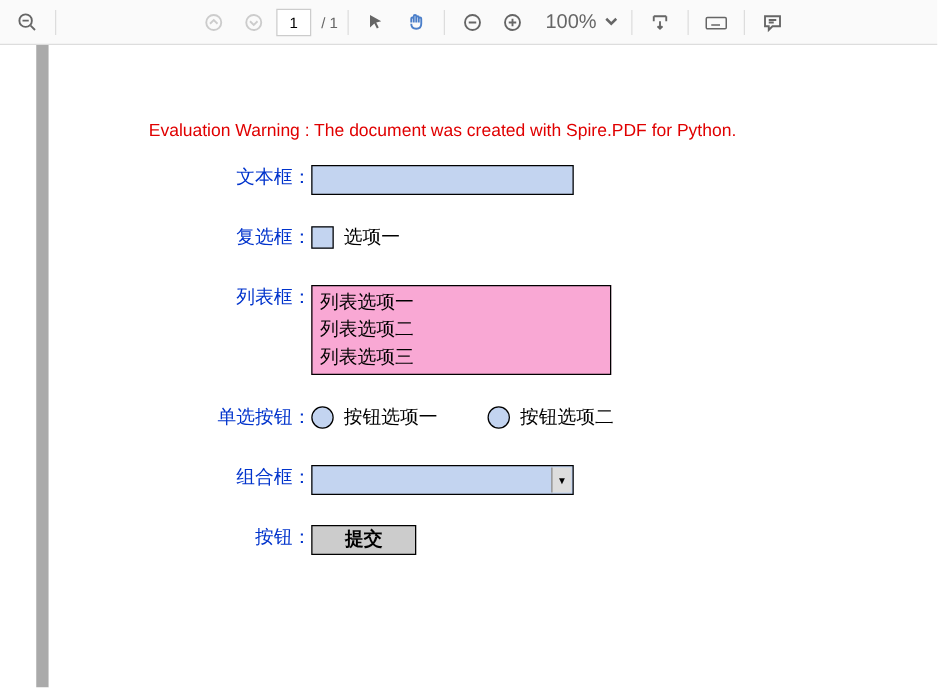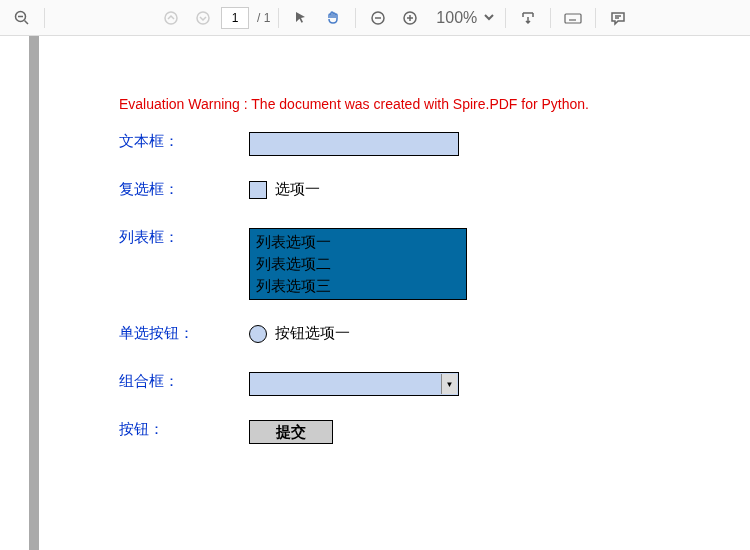--- a/index.html
+++ b/index.html
@@ -14,29 +14,29 @@
   .page-total { font-size: 12px; color: #666; margin-left: 4px; }
   .zoom-select { font-size: 16px; color: #666; border: none; background: transparent; padding: 2px 4px; }
   
   .viewer { display: flex; height: 514px; background: #fff; padding-left: 29px; }
   .page-shadow { width: 10px; background: #aaa; }
   .page { flex: 1; background: #fff; padding: 60px 80px 20px 80px; position: relative; }
   
   .warning { color: #e00000; font-size: 14px; margin-bottom: 20px; }
   
   .form-row { display: flex; align-items: flex-start; margin-bottom: 24px; min-height: 24px; }
-  .form-label { width: 130px; color: #0033cc; font-size: 15px; }
+  .form-label { width: 130px; color: #0033cc; font-size: 15px; text-align: right; }
   .form-field { display: flex; align-items: flex-end; gap: 20px; }
   
   .textbox { width: 210px; height: 24px; background: #c3d4f0; border: 1px solid #000; }
   
   .checkbox { width: 18px; height: 18px; background: #c3d4f0; border: 1px solid #000; display: inline-block; vertical-align: middle; }
   .opt-label { color: #000; font-size: 15px; margin-left: 8px; margin-right: 20px; }
   
-  .listbox { width: 218px; height: 72px; background: #0369a1; border: 1px solid #000; padding: 2px 6px; font-size: 15px; line-height: 22px; color: #000; }
+  .listbox { width: 240px; height: 72px; background: #f9a8d4; border: 1px solid #000; padding: 2px 6px; font-size: 15px; line-height: 22px; color: #000; }
   
   .radio { width: 18px; height: 18px; background: #c3d4f0; border: 1.5px solid #000; border-radius: 50%; display: inline-block; vertical-align: middle; }
   
   .combobox { width: 210px; height: 24px; background: #c3d4f0; border: 1px solid #000; position: relative; }
   .combo-arrow { position: absolute; right: 1px; top: 1px; bottom: 1px; width: 16px; background: #ddd; border-left: 1px solid #888; display: flex; align-items: center; justify-content: center; font-size: 8px; color: #000; }
   
   .submit-btn { width: 84px; height: 24px; background: #ccc; border: 1px solid #000; text-align: center; font-size: 15px; line-height: 22px; color: #000; font-weight: bold; }
   
   .inline-group { display: flex; align-items: center; }
 </style>
@@ -154,20 +154,24 @@
       </div>
     </div>
 
     <div class="form-row">
       <div class="form-label">单选按钮：</div>
       <div class="form-field">
         <div class="inline-group">
           <span class="radio"></span>
           <span class="opt-label">按钮选项一</span>
         </div>
+        <div class="inline-group">
+          <span class="radio"></span>
+          <span class="opt-label">按钮选项二</span>
+        </div>
       </div>
     </div>
 
     <div class="form-row">
       <div class="form-label">组合框：</div>
       <div class="form-field">
         <div class="combobox">
           <div class="combo-arrow">▼</div>
         </div>
       </div>

